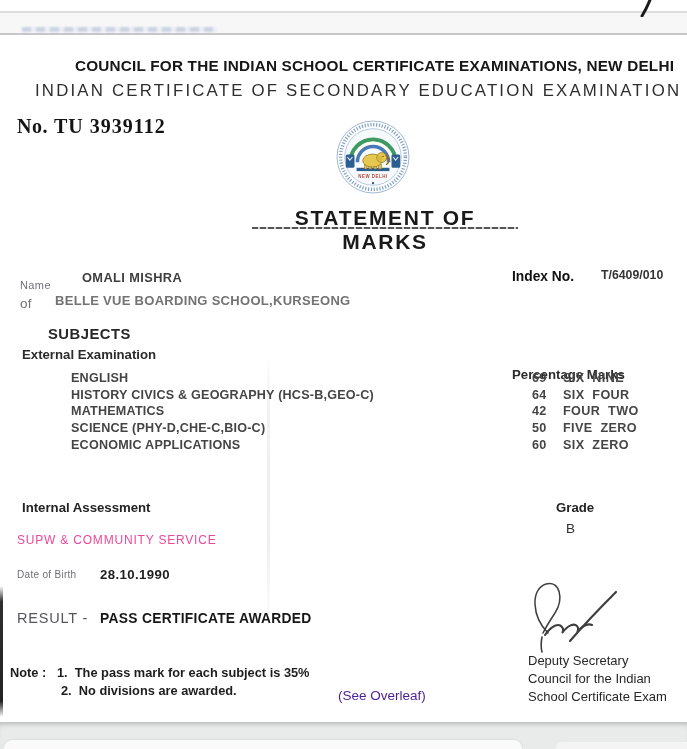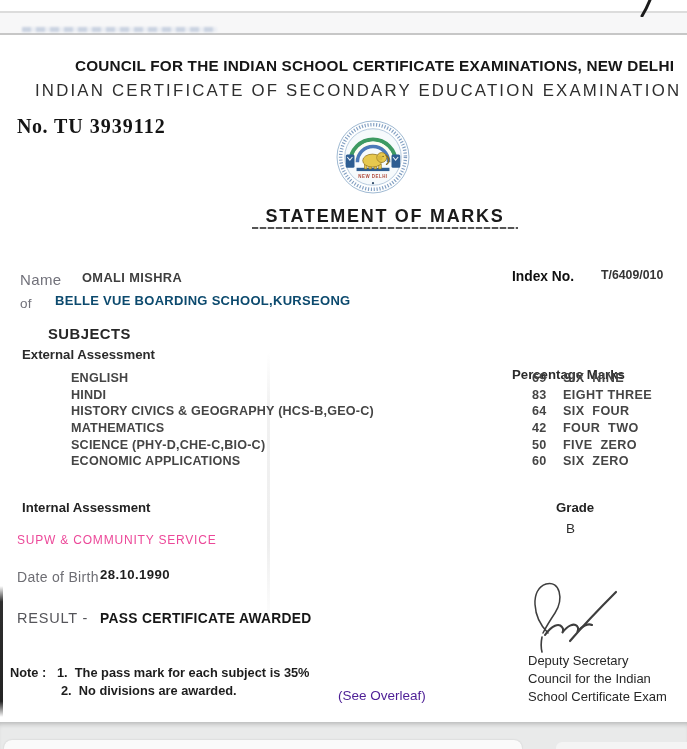--- a/index.html
+++ b/index.html
@@ -27,49 +27,49 @@
   .hdr1 { top: 57px; left: 75px; font-size: 15.3px; font-weight: bold; letter-spacing: .2px; color: #161616; }
   .hdr2 { top: 81px; left: 35px; font-size: 16.8px; letter-spacing: 2.2px; color: #2e2e2e; }
 
   .serial { top: 115px; left: 17px; font-family: "Liberation Serif", serif;
             font-weight: bold; font-size: 20px; color: #141414; letter-spacing: .5px; }
   .serial .val { margin-left: 6px; letter-spacing: 1px; }
 
   .seal-wrap { top: 120px; left: 336px; width: 74px; height: 74px; }
 
   .doc-title { top: 206px; left: 250px; width: 270px; text-align: center;
-               font-size: 18px; font-weight: bold; letter-spacing: 1.7px; color: #1a1a1a; }
+               font-size: 21px; font-weight: bold; letter-spacing: 1.7px; color: #1a1a1a; }
   .doc-title-underline { top: 227px; left: 252px; width: 266px; height: 2px;
                background: repeating-linear-gradient(90deg,#555 0 6px, rgba(85,85,85,.25) 6px 8px); }
 
   .lbl-gray { color: #71717a; }
-  .name-label  { top: 271px; left: 20px; font-size: 15px; letter-spacing: .4px; }
+  .name-label  { top: 279px; left: 20px; font-size: 11px; letter-spacing: .4px; }
   .name-value  { top: 270px; left: 82px; font-size: 12.8px; font-weight: bold; color: #3e3e3e; letter-spacing: .4px; }
   .index-label { top: 269px; left: 512px; font-size: 13.8px; font-weight: bold; color: #101010; }
   .index-value { top: 268px; left: 601px; font-size: 12.3px; font-weight: bold; color: #353535; }
   .of-label    { top: 296px; left: 20px; font-size: 13.5px; letter-spacing: .3px; }
-  .school-value{ top: 293px; left: 55px; font-size: 13px; font-weight: bold; color: #0c4a6e; letter-spacing: .3px; }
+  .school-value{ top: 293px; left: 55px; font-size: 13px; font-weight: bold; color: #737373; letter-spacing: .3px; }
 
   .subjects-title { top: 326px; left: 48px; font-size: 14.8px; font-weight: bold; color: #272727; letter-spacing: .5px; }
   .ext-exam       { top: 347px; left: 22px; font-size: 13.2px; font-weight: bold; color: #2b2b2b; }
   .pct-marks      { top: 347px; left: 512px; font-size: 13.2px; font-weight: bold; color: #2b2b2b; margin-top: 20px; }
 
   .subject-rows { top: 370px; left: 48px; width: 639px; }
   .srow { height: 16.7px; line-height: 16.7px; font-size: 12.6px; font-weight: bold;
           color: #454545; letter-spacing: .2px; position: relative; margin-left: 23px; }
   .srow .subj  { position: absolute; left: 0; white-space: nowrap; }
   .srow .marks { position: absolute; left: 461px; }
   .srow .words { position: absolute; left: 492px; white-space: pre; letter-spacing: .4px; }
 
   .internal-label { top: 500px; left: 22px; font-size: 13.2px; font-weight: bold; color: #232323; }
   .grade-label    { top: 500px; left: 556px; font-size: 13.2px; font-weight: bold; color: #232323; }
   .grade-value    { top: 521px; left: 566px; font-size: 13.5px; color: #2e2e2e; }
   .supw           { top: 533px; left: 17px; font-size: 12px; color: #ec4899; letter-spacing: .8px; }
 
-  .dob-label { top: 569px; left: 17px; font-size: 14px; color: #6e6e74; letter-spacing: .3px; }
+  .dob-label { top: 569px; left: 17px; font-size: 10px; color: #6e6e74; letter-spacing: .3px; }
   .dob-value { top: 567px; left: 100px; font-size: 13.2px; font-weight: bold; color: #1e1e1e; letter-spacing: .4px; }
 
   .result-label { top: 610px; left: 17px; font-size: 14.5px; color: #55555a; letter-spacing: .8px; }
   .result-value { top: 611px; left: 100px; font-size: 13.8px; font-weight: bold; color: #161616; letter-spacing: .3px; }
 
   .note-label { top: 665px; left: 10px;  font-size: 12.8px; font-weight: bold; color: #1d1d1d; }
   .note-item1 { top: 665px; left: 57px;  font-size: 12.8px; font-weight: bold; color: #1d1d1d; white-space: pre; }
   .note-item2 { top: 683px; left: 61px;  font-size: 12.8px; font-weight: bold; color: #1d1d1d; white-space: pre; }
   .overleaf   { top: 688px; left: 338px; font-size: 13.5px; color: #4c1d95; }
 
@@ -145,33 +145,28 @@
 <div class="abs doc-title-underline"></div>
 
 <div class="abs name-label lbl-gray">Name</div>
 <div class="abs name-value nowrap">OMALI MISHRA</div>
 <div class="abs index-label">Index No.</div>
 <div class="abs index-value nowrap">T/6409/010</div>
 <div class="abs of-label lbl-gray">of</div>
 <div class="abs school-value nowrap">BELLE VUE BOARDING SCHOOL,KURSEONG</div>
 
 <div class="abs subjects-title">SUBJECTS</div>
-<div class="abs ext-exam">External Assessment</div>
+<div class="abs ext-exam">External Examination</div>
 <div class="abs pct-marks">Percentage Marks</div>
 
 <div class="abs subject-rows">
   <div class="srow">
     <span class="subj">ENGLISH</span>
     <span class="marks">69</span>
     <span class="words">SIX  NINE</span>
-  </div>
-  <div class="srow">
-    <span class="subj">HINDI</span>
-    <span class="marks">83</span>
-    <span class="words">EIGHT THREE</span>
   </div>
   <div class="srow">
     <span class="subj">HISTORY CIVICS &amp; GEOGRAPHY (HCS-B,GEO-C)</span>
     <span class="marks">64</span>
     <span class="words">SIX  FOUR</span>
   </div>
   <div class="srow">
     <span class="subj">MATHEMATICS</span>
     <span class="marks">42</span>
     <span class="words">FOUR  TWO</span>

